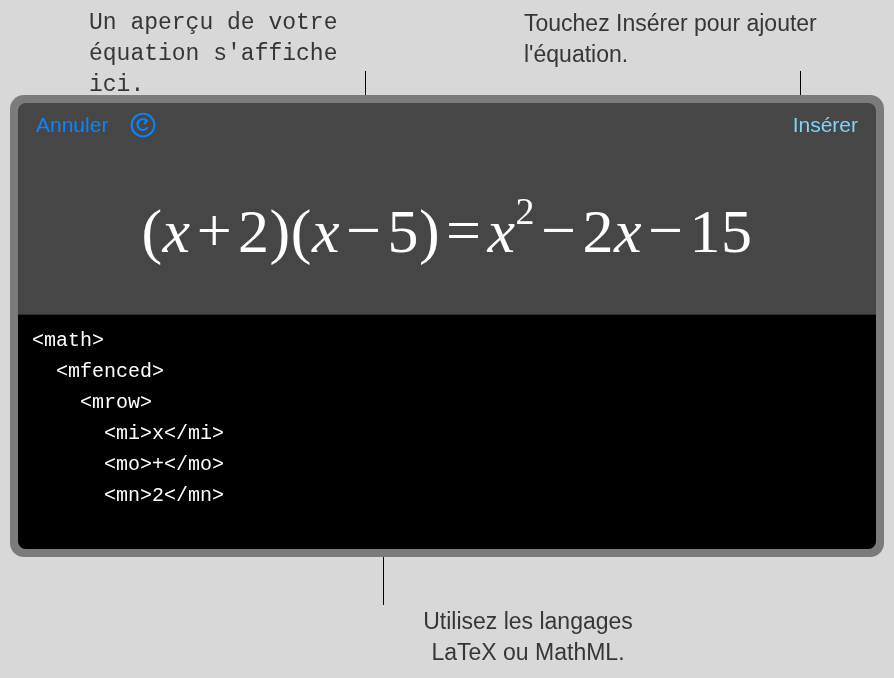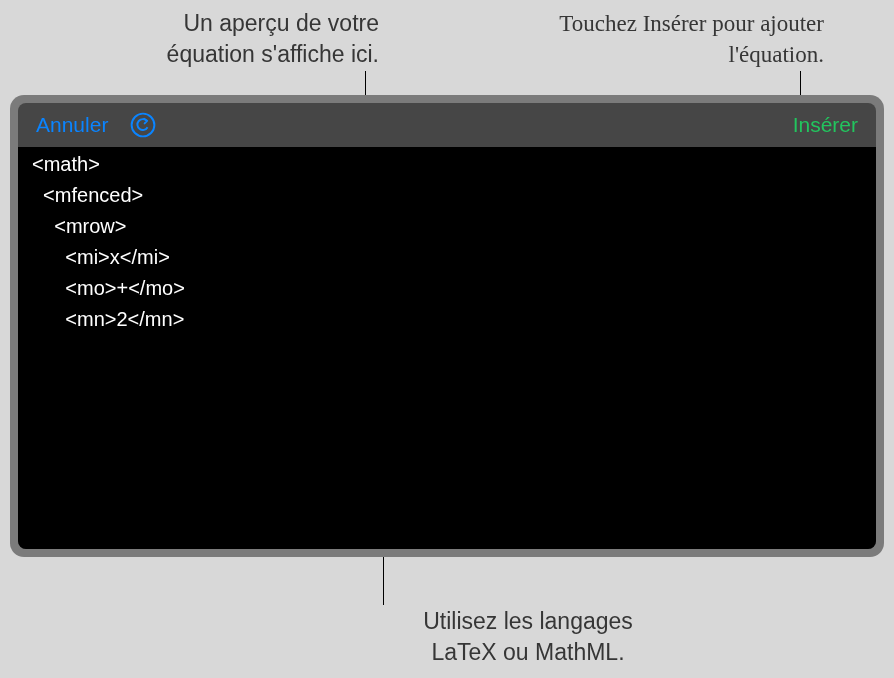--- a/index.html
+++ b/index.html
@@ -16,30 +16,30 @@
       overflow: hidden;
     }
     .callout {
       position: absolute;
       color: #363636;
       font-size: 23px;
       line-height: 1.35;
     }
     .callout-top-left {
       top: 8px;
-      left: 99px;
+      left: 89px;
       width: 280px;
-      text-align: right;
+      text-align: left;
+      font-family: Liberation Mono, monospace;
     }
     .callout-top-right {
       top: 8px;
       right: 70px;
       width: 300px;
-      text-align: right;
-      font-family: Liberation Serif, serif;
+      text-align: left;
     }
     .callout-bottom {
       bottom: 10px;
       left: 388px;
       width: 280px;
       text-align: center;
     }
     .callout-line {
       position: absolute;
       background: #000;
@@ -111,21 +111,21 @@
     .undo-icon {
       display: inline-flex;
       align-items: center;
     }
     .title {
       color: #fff;
       font-size: 21px;
       font-weight: 600;
     }
     .insert-btn {
-      color: #22c55e;
+      color: #7dd3fc;
       font-size: 21px;
       font-weight: 400;
     }
     .preview-area {
       height: 168px;
       display: flex;
       align-items: center;
       justify-content: center;
       padding: 0 12px;
       border-bottom: 1px solid rgba(0,0,0,0.3);
@@ -147,24 +147,24 @@
       font-style: italic;
     }
     .equation-preview .op {
       font-style: normal;
       padding: 0 6px;
     }
     .code-area {
       flex: 1;
       background: #000;
       color: #fff;
-      font-family: Liberation Sans, sans-serif;
+      font-family: Liberation Mono, monospace;
       font-size: 20px;
       line-height: 1.55;
-      padding: 2px 14px;
+      padding: 10px 14px;
       white-space: pre;
       overflow: hidden;
     }
   </style>
 </head>
 <body>
 
 <div class="callout callout-top-left">Un aperçu de votre équation s'affiche ici.</div>
 <div class="callout callout-top-right">Touchez Insérer pour ajouter l'équation.</div>
 <div class="callout callout-bottom">Utilisez les langages LaTeX ou MathML.</div>
@@ -185,20 +185,25 @@
             <path d="M15.5 8.2 A5 5 0 1 0 16.2 14" stroke="#0a84ff" stroke-width="1.8" fill="none"></path>
             <path d="M13 6.2 L15.8 8.2 L13.5 10.5" stroke="#0a84ff" stroke-width="1.8" fill="none" stroke-linejoin="round" stroke-linecap="round"></path>
           </svg>
         </span>
       </div>
       <div class="nav-right">
         <span class="insert-btn">Insérer</span>
       </div>
     </div>
 
+    <div class="preview-area">
+      <div class="equation-preview">
+        (<span class="var">x</span><span class="op">+</span><span>2</span>)(<span class="var">x</span><span class="op">−</span><span>5</span>)<span class="op">=</span><span class="var">x</span><span class="sup">2</span><span class="op">−</span><span>2</span><span class="var">x</span><span class="op">−</span><span>15</span>
+      </div>
+    </div>
 
     <div class="code-area"><span>&lt;math&gt;</span>
 <span>  &lt;mfenced&gt;</span>
 <span>    &lt;mrow&gt;</span>
 <span>      &lt;mi&gt;x&lt;/mi&gt;</span>
 <span>      &lt;mo&gt;+&lt;/mo&gt;</span>
 <span>      &lt;mn&gt;2&lt;/mn&gt;</span></div>
 
   </div>
 </div>

